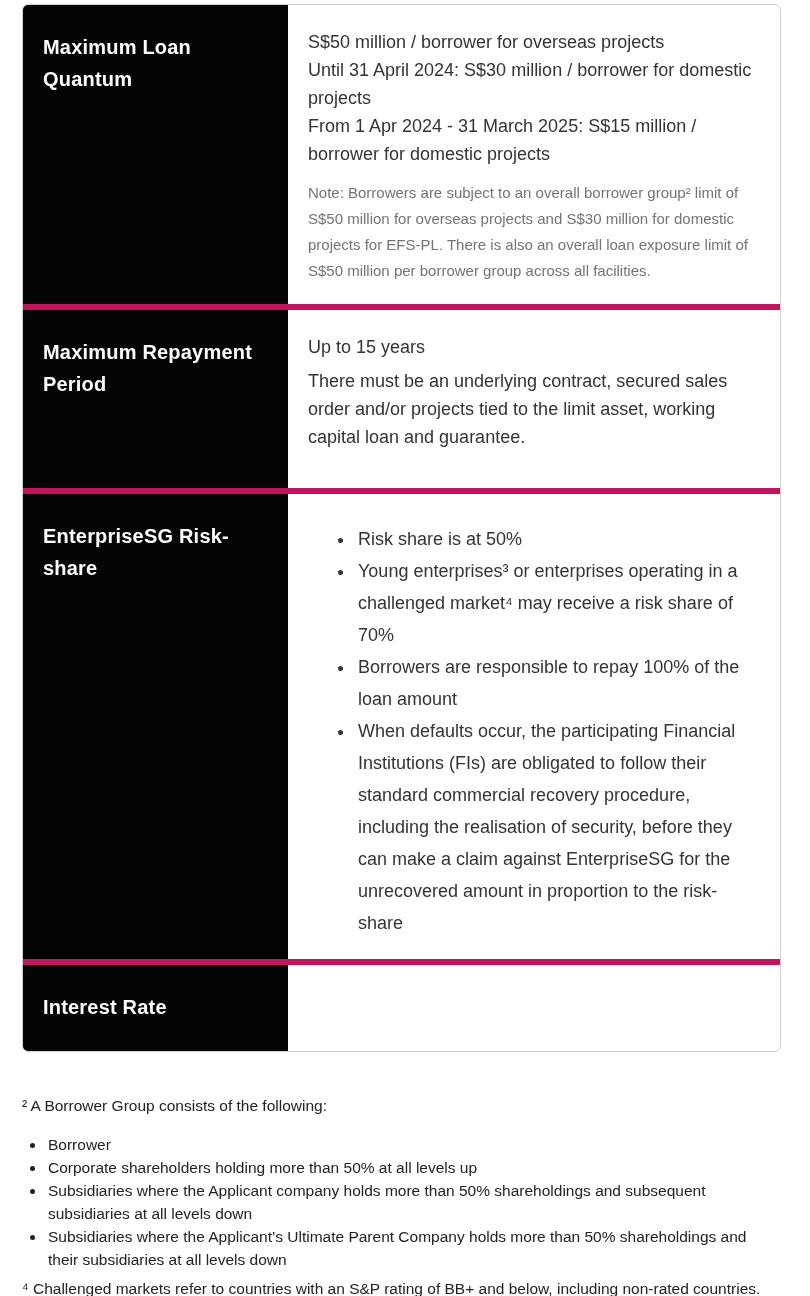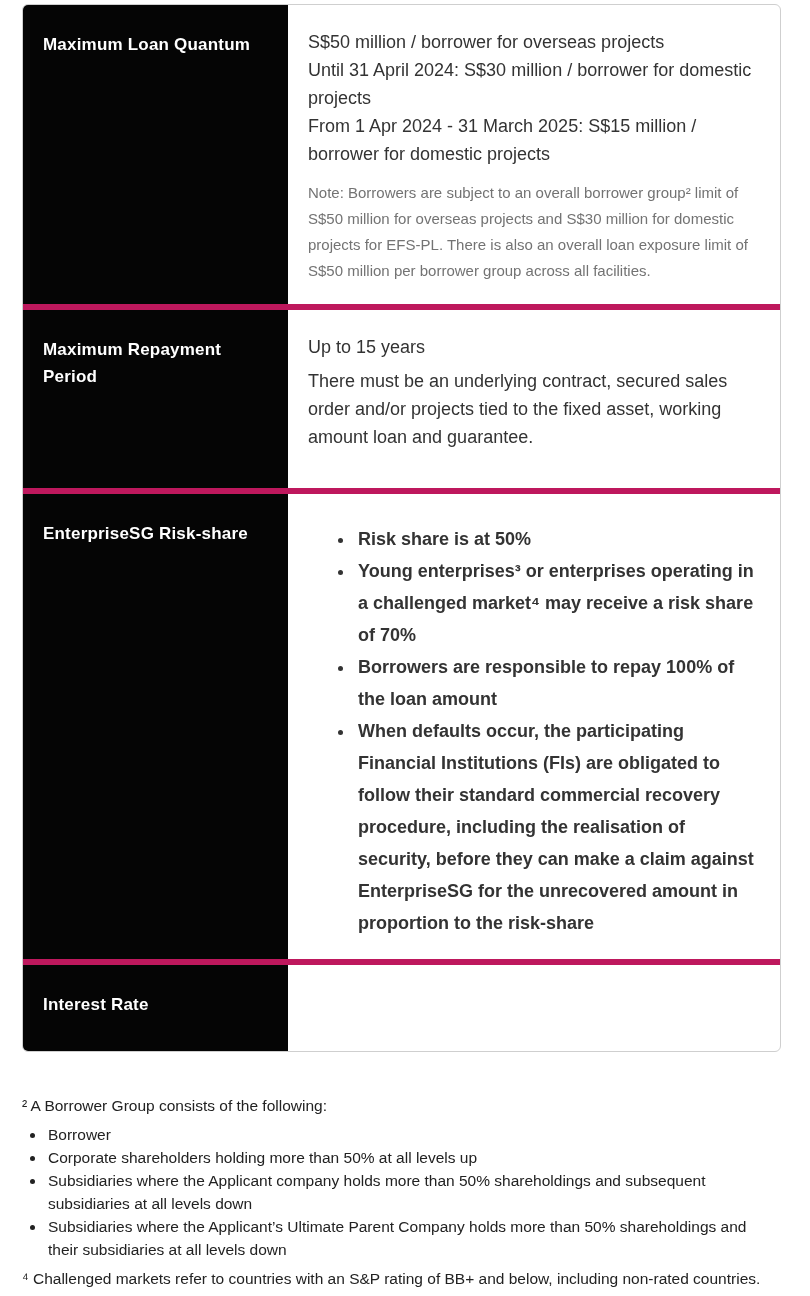--- a/index.html
+++ b/index.html
@@ -32,21 +32,21 @@
   .row-repayment { min-height: 184px; }
   .row-riskshare { min-height: 402px; gap: 20px; }
   .row-interest  { min-height: 92px; }
 
   .cell-label {
     width: 265px;
     min-width: 265px;
     background: #050505;
     color: #ffffff;
     padding: 26px 20px 20px 20px;
-    font-size: 17px;
+    font-size: 20px;
     font-weight: 700;
     line-height: 1.6;
     letter-spacing: 0.2px;
   }
   .cell-body {
     flex: 1;
     padding: 23px 22px 20px 20px;
     color: #333333;
     font-size: 18px;
   }
@@ -60,32 +60,31 @@
     color: #737373;
   }
   ul.bullets {
     margin: 6px 0 0 0;
     padding: 0 0 0 27px;
     list-style: disc outside;
   }
   ul.bullets li {
     line-height: 32px;
     padding-left: 3px;
-    font-weight: bold;
   }
 
   
   .footnotes {
     margin-top: 42px;
     width: 752px;
     color: #222222;
     font-size: 15.5px;
   }
   .fn-intro {
-    margin: 0 0 6px 0;
+    margin: 0 0 16px 0;
     line-height: 23px;
   }
   ul.fn-list {
     margin: 0 0 6px 0;
     padding: 0 0 0 24px;
     list-style: disc outside;
   }
   ul.fn-list li {
     line-height: 23px;
     padding-left: 2px;
@@ -110,21 +109,21 @@
         <div class="line">Until 31 April 2024: S$30 million / borrower for domestic projects</div>
         <div class="line">From 1 Apr 2024 - 31 March 2025: S$15 million / borrower for domestic projects</div>
         <div class="note">Note: Borrowers are subject to an overall borrower group² limit of S$50 million for overseas projects and S$30 million for domestic projects for EFS-PL. There is also an overall loan exposure limit of S$50 million per borrower group across all facilities.</div>
       </div>
     </div>
 
     <div class="t-row row-repayment">
       <div class="cell-label">Maximum Repayment Period</div>
       <div class="cell-body">
         <p class="para">Up to 15 years</p>
-        <p class="para">There must be an underlying contract, secured sales order and/or projects tied to the fixed asset, working amount loan and guarantee.</p>
+        <p class="para">There must be an underlying contract, secured sales order and/or projects tied to the limit asset, working capital loan and guarantee.</p>
       </div>
     </div>
 
     <div class="t-row row-riskshare">
       <div class="cell-label">EnterpriseSG Risk-share</div>
       <div class="cell-body">
         <ul class="bullets">
           <li>Risk share is at 50%</li>
           <li>Young enterprises³ or enterprises operating in a challenged market⁴ may receive a risk share of 70%</li>
           <li>Borrowers are responsible to repay 100% of the loan amount</li>

